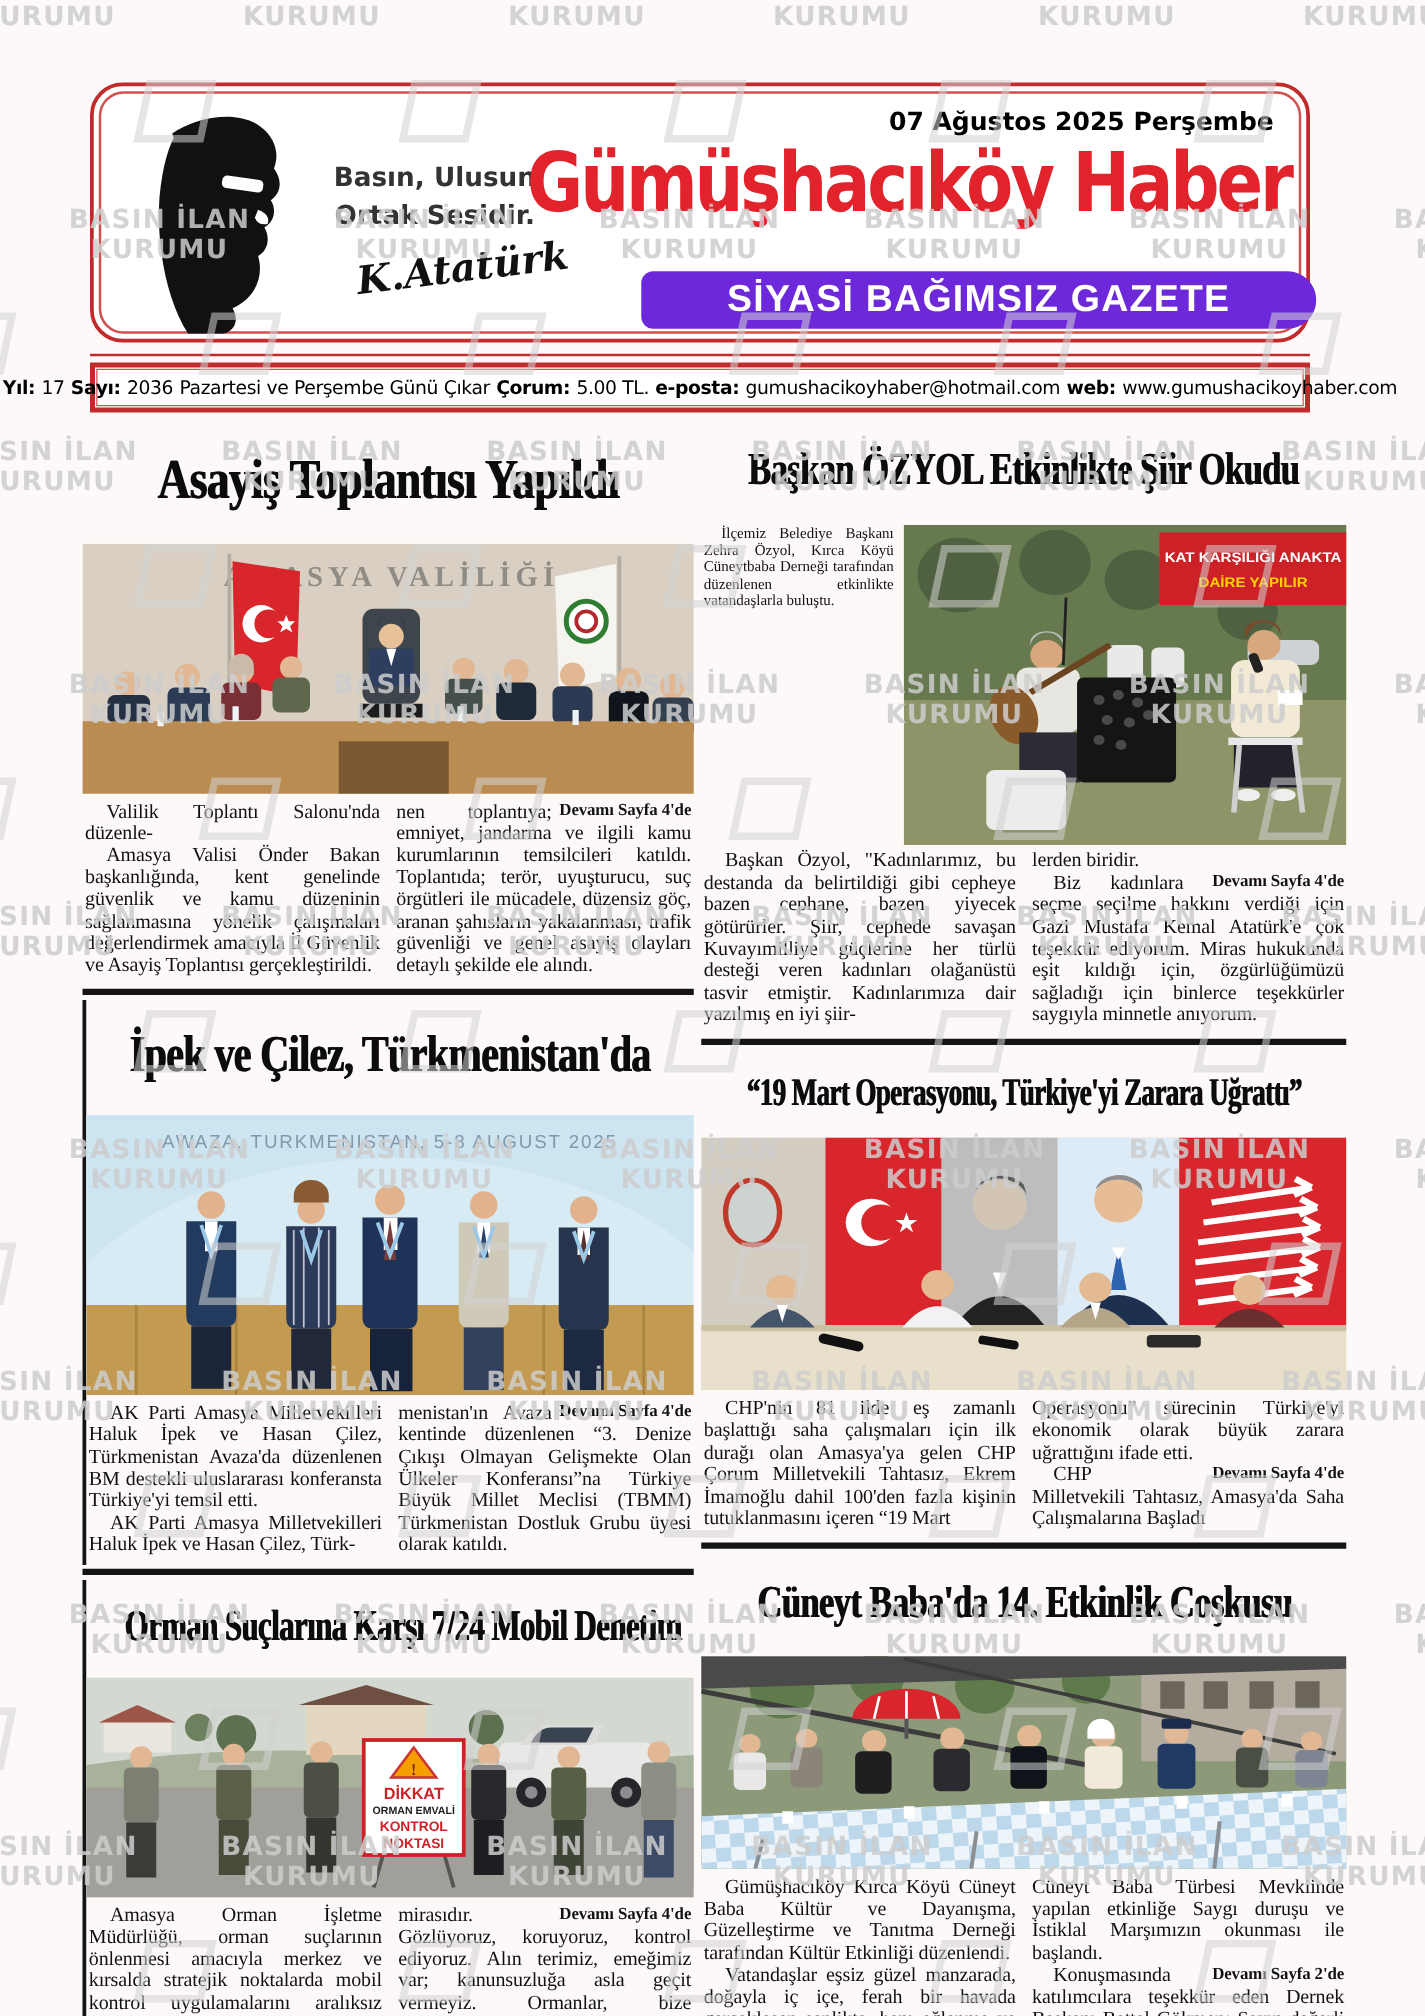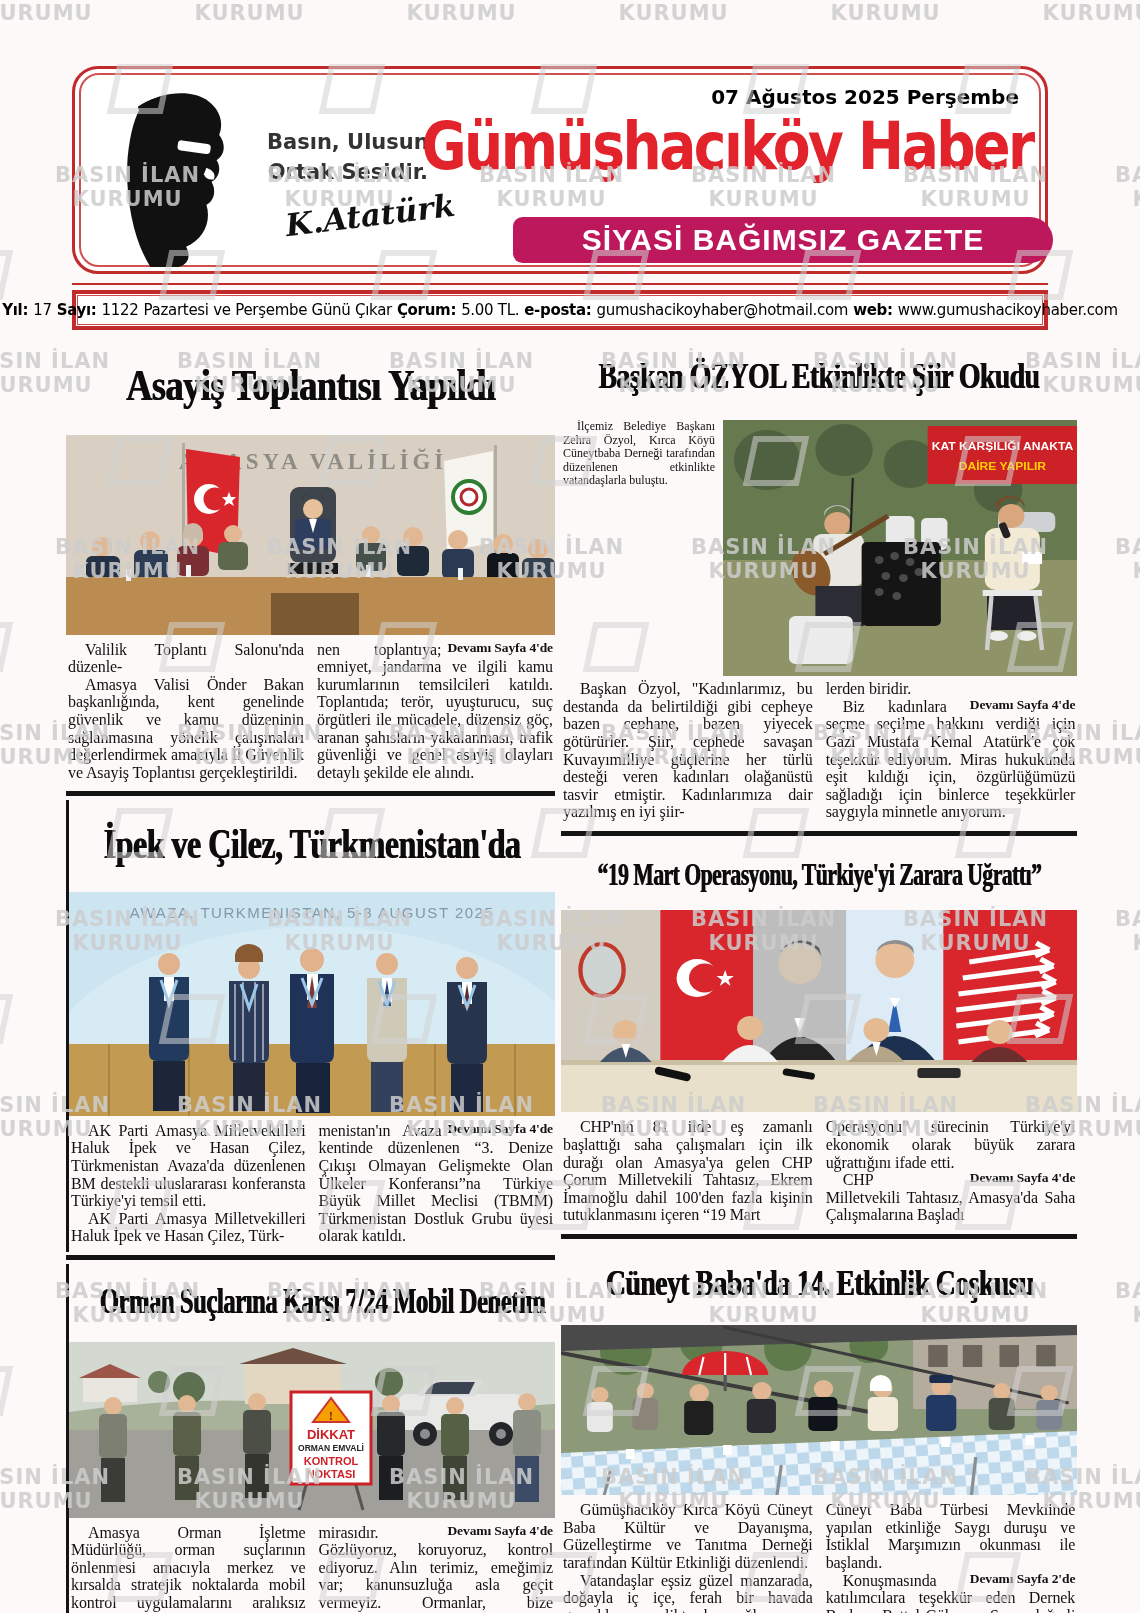--- a/index.html
+++ b/index.html
@@ -22,21 +22,21 @@
   .issue-date{position:absolute;right:20px;top:10px;font-family:"DejaVu Sans",sans-serif;
               font-weight:bold;font-size:20px;color:#000;}
   .ataturk{position:absolute;left:16px;top:14px;width:168px;height:178px;}
   .slogan{position:absolute;left:186px;top:52px;font-family:"DejaVu Sans",sans-serif;
           font-weight:bold;font-size:21px;color:#333;line-height:1.45;text-align:center;}
   .signature{position:absolute;left:204px;top:122px;font-family:"DejaVu Serif",serif;
              font-style:italic;font-weight:bold;font-size:31px;color:#111;transform:rotate(-7deg);}
   .np-title{position:absolute;left:300px;top:40px;width:692px;text-align:center;
             font-family:"DejaVu Sans",sans-serif;font-weight:800;font-size:54px;
             letter-spacing:-2.5px;color:#e3232b;transform:scale(1.02,1.22);transform-origin:center;}
-  .subtitle{position:absolute;left:432px;top:142px;width:540px;height:46px;background:#be185d;
+  .subtitle{position:absolute;left:432px;top:142px;width:540px;height:46px;background:#6d28d9;
             border-radius:10px 24px 24px 10px;display:flex;align-items:center;justify-content:center;}
   .subtitle span{color:#fff;font-family:"Liberation Sans",sans-serif;font-weight:bold;
                  font-size:30px;letter-spacing:1px;}
 
   .red-rule{position:absolute;left:72px;top:283px;width:976px;height:2px;background:#c22b2b;}
 
   
   .infobar{position:absolute;left:72px;top:290px;width:976px;height:40px;border:4px solid #c22b2b;
            background:#fff;box-sizing:border-box;}
   .infobar-inner{position:absolute;inset:1px;border:1px solid #d05050;display:flex;
@@ -102,21 +102,21 @@
     </div>
   </div>
 
   <div class="red-rule"></div>
 
   <div class="infobar">
     <div class="infobar-inner">
       <span class="b">Yıl:</span>
       <span>17</span>
       <span class="b">Sayı:</span>
-      <span>1122</span>
+      <span>2036</span>
       <span>Pazartesi ve Perşembe Günü Çıkar</span>
       <span class="b">Çorum:</span>
       <span>5.00 TL.</span>
       <span class="b">e-posta:</span>
       <span>gumushacikoyhaber@hotmail.com</span>
       <span class="b">web:</span>
       <span>www.gumushacikoyhaber.com</span>
     </div>
   </div>
 

